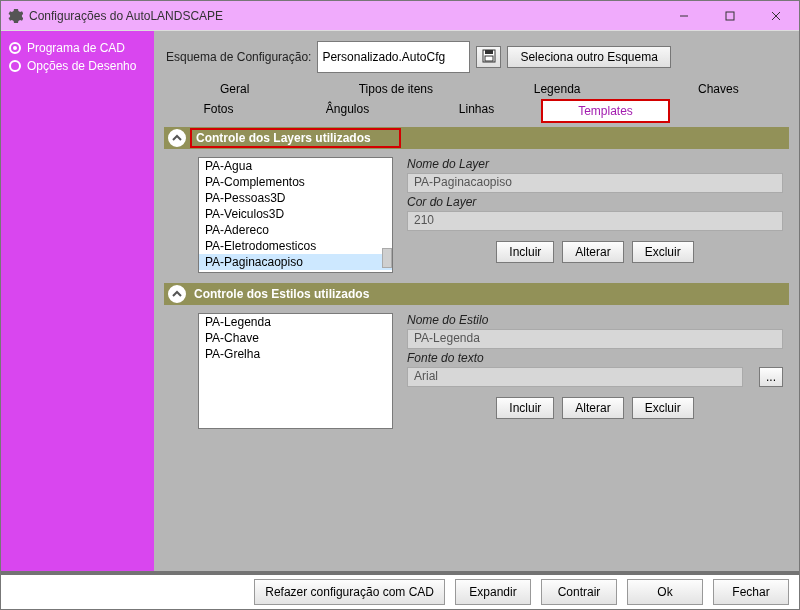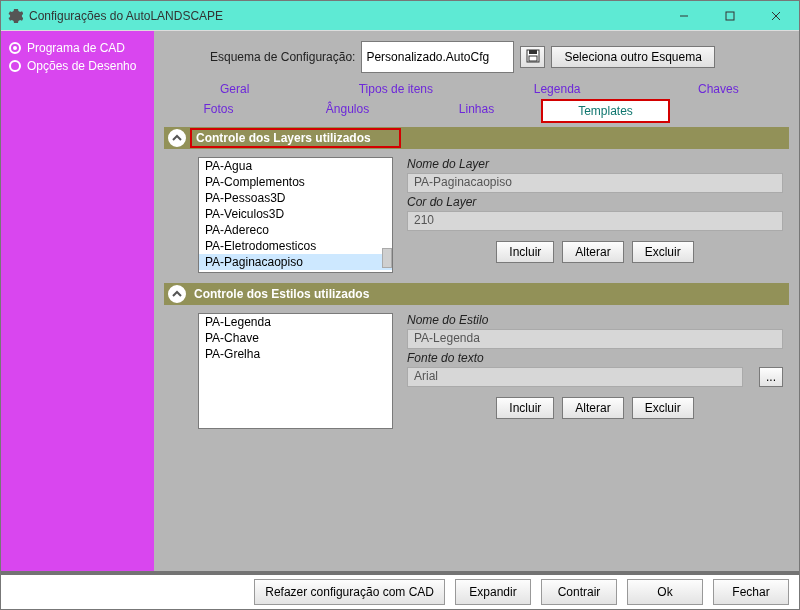--- a/index.html
+++ b/index.html
@@ -1,38 +1,38 @@
 <!DOCTYPE html>
 <html><head>
 <meta charset="utf-8">
 <style>
   * { box-sizing: border-box; }
   html, body { margin: 0; padding: 0; font-family: "Segoe UI", Arial, sans-serif; font-size: 12px; background: #fff; }
   .window { width: 800px; height: 610px; display: flex; flex-direction: column; border: 1px solid #777; background: #ccc; }
-  .titlebar { height: 30px; background: #5eead4; display: flex; align-items: center; padding-left: 6px; border-bottom: 1px solid #ddd; }
+  .titlebar { height: 30px; background: #f0abfc; display: flex; align-items: center; padding-left: 6px; border-bottom: 1px solid #ddd; }
   .titlebar .t-icon { width: 16px; height: 16px; margin-right: 6px; display: inline-flex; align-items: center; justify-content: center; }
   .titlebar .t-title { flex: 1; font-size: 12px; color: #333; }
   .sysbtn { width: 46px; height: 29px; display: inline-flex; align-items: center; justify-content: center; background: transparent; color: #333; }
 
   .body-row { flex: 1; display: flex; min-height: 0; }
   .sidebar { width: 153px; background: #d946ef; color: #fff; padding: 10px 8px; }
   .radio-row { display: flex; align-items: center; gap: 6px; margin-bottom: 4px; font-size: 12px; }
   .radio-dot { width: 12px; height: 12px; border: 2px solid #fff; border-radius: 50%; display: inline-block; position: relative; }
   .radio-dot.checked::after { content:""; position:absolute; inset:2px; background:#fff; border-radius:50%; }
 
   .content { flex: 1; background: #b6b6b6; display: flex; flex-direction: column; }
-  .scheme-row { display: flex; align-items: center; gap: 6px; padding: 10px 12px 6px 12px; margin-left: 44px; }
+  .scheme-row { display: flex; align-items: center; gap: 6px; padding: 10px 12px 6px 12px; }
   .scheme-label { font-size: 12px; color: #222; }
   .scheme-input { width: 153px; height: 20px; border: 1px solid #7a7a7a; background: #fff; font-size: 12px; padding: 15px 4px; }
   .save-btn { width: 25px; height: 22px; border: 1px solid #777; background: linear-gradient(#f7f7f7,#e0e0e0); display: inline-flex; align-items: center; justify-content: center; }
   .select-btn { height: 22px; border: 1px solid #777; background: linear-gradient(#f7f7f7,#e0e0e0); padding: 0 12px; font-size: 12px; }
 
   .tabs { display: grid; grid-template-columns: repeat(4, 1fr); text-align: center; }
-  .tab { color: #6d28d9; font-size: 12px; padding: 3px 2px; cursor: pointer; }
-  .tab.highlighted { color: #0f766e; background: #fff; border: 2px solid #d30000; font-weight: 400; }
+  .tab { color: #000000; font-size: 12px; padding: 3px 2px; cursor: pointer; }
+  .tab.highlighted { color: #a21caf; background: #fff; border: 2px solid #d30000; font-weight: 400; }
 
   .panel-area { flex: 1; background: #b6b6b6; padding: 4px 10px 10px 10px; display: flex; flex-direction: column; gap: 8px; overflow: hidden; }
   .panel { background: #b6b6b6; }
   .panel-header { display: flex; align-items: center; gap: 6px; background: #929158; color: #fff; font-weight: bold; font-size: 12px; padding: 3px 6px; }
   .panel-header.highlight { border: 2px solid #d30000; display: inline-flex; padding: 1px 28px 1px 4px; background: #929158; }
   .panel-header-bar { background: #929158; height: 22px; display: flex; align-items: center; padding-left: 4px; }
   .chev-circle { width: 18px; height: 18px; border: 2px solid #fff; border-radius: 50%; display: inline-flex; align-items: center; justify-content: center; color: #4d4d4d; background: #fff; }
   .chev-circle svg { width: 10px; height: 10px; }
   .panel-body { display: flex; gap: 14px; padding: 8px 6px 2px 34px; }
 

